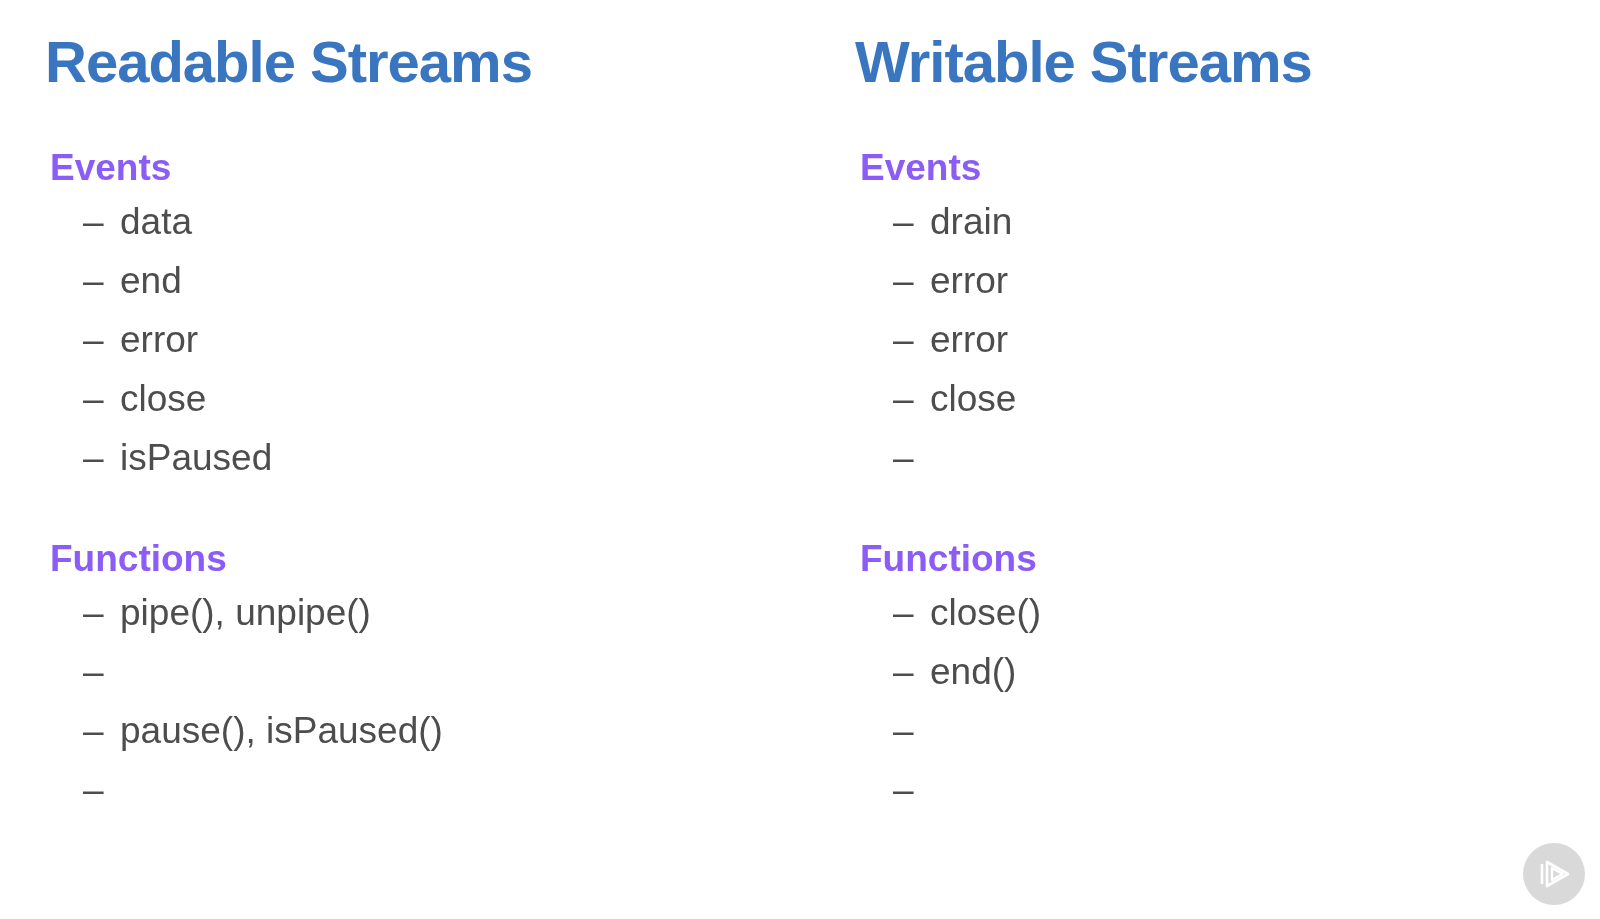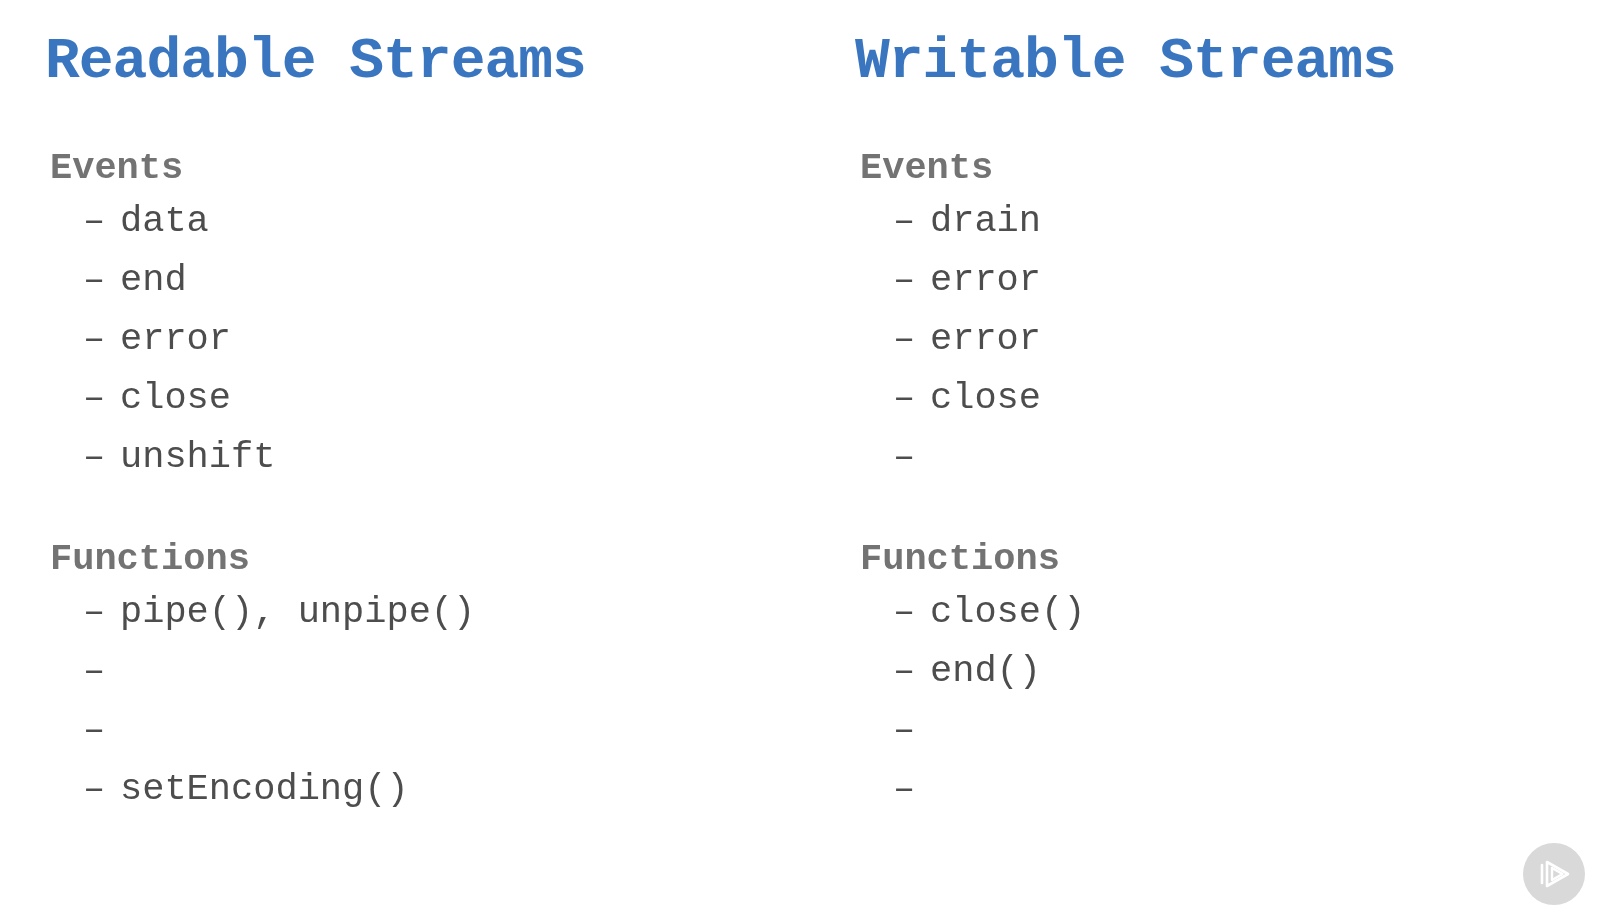--- a/index.html
+++ b/index.html
@@ -1,21 +1,21 @@
 <!DOCTYPE html>
 <html><head>
 <meta charset="utf-8">
 <style>
   html, body { margin: 0; padding: 0; background: #ffffff; }
   .slide {
     position: relative;
     width: 1600px;
     height: 919px;
     background: #ffffff;
-    font-family: Liberation Mono, monospace;
+    font-family: Liberation Sans, sans-serif;
     overflow: hidden;
     display: flex;
     box-sizing: border-box;
   }
   .col { box-sizing: border-box; }
   .col-left  { width: 810px; padding-left: 45px; }
   .col-right { flex: 1; padding-left: 45px; }
 
   .col-title {
     margin: 28px 0 0 0;
@@ -23,21 +23,21 @@
     line-height: 68px;
     font-weight: bold;
     letter-spacing: -1px;
     color: #3a76c0;
   }
   .section-heading {
     margin: 50px 0 0 5px;
     font-size: 37px;
     line-height: 44px;
     font-weight: bold;
-    color: #737373;
+    color: #8b5cf6;
   }
   .item-list {
     list-style: none;
     margin: 2px 0 0 0;
     padding: 0 0 0 38px;
   }
   .item {
     display: flex;
     align-items: baseline;
     font-size: 37px;
@@ -84,39 +84,39 @@
       <li class="item">
         <span class="dash">–</span>
         <span>error</span>
       </li>
       <li class="item">
         <span class="dash">–</span>
         <span>close</span>
       </li>
       <li class="item">
         <span class="dash">–</span>
-        <span>unshift</span>
+        <span>isPaused</span>
       </li>
     </ul>
 
     <h2 class="section-heading">Functions</h2>
     <ul class="item-list">
       <li class="item">
         <span class="dash">–</span>
         <span>pipe(), unpipe()</span>
       </li>
       <li class="item">
         <span class="dash">–</span>
       </li>
       <li class="item">
         <span class="dash">–</span>
+        <span>pause(), isPaused()</span>
       </li>
       <li class="item">
         <span class="dash">–</span>
-        <span>setEncoding()</span>
       </li>
     </ul>
   </div>
 
   <div class="col col-right">
     <h1 class="col-title">Writable Streams</h1>
 
     <h2 class="section-heading">Events</h2>
     <ul class="item-list">
       <li class="item">

